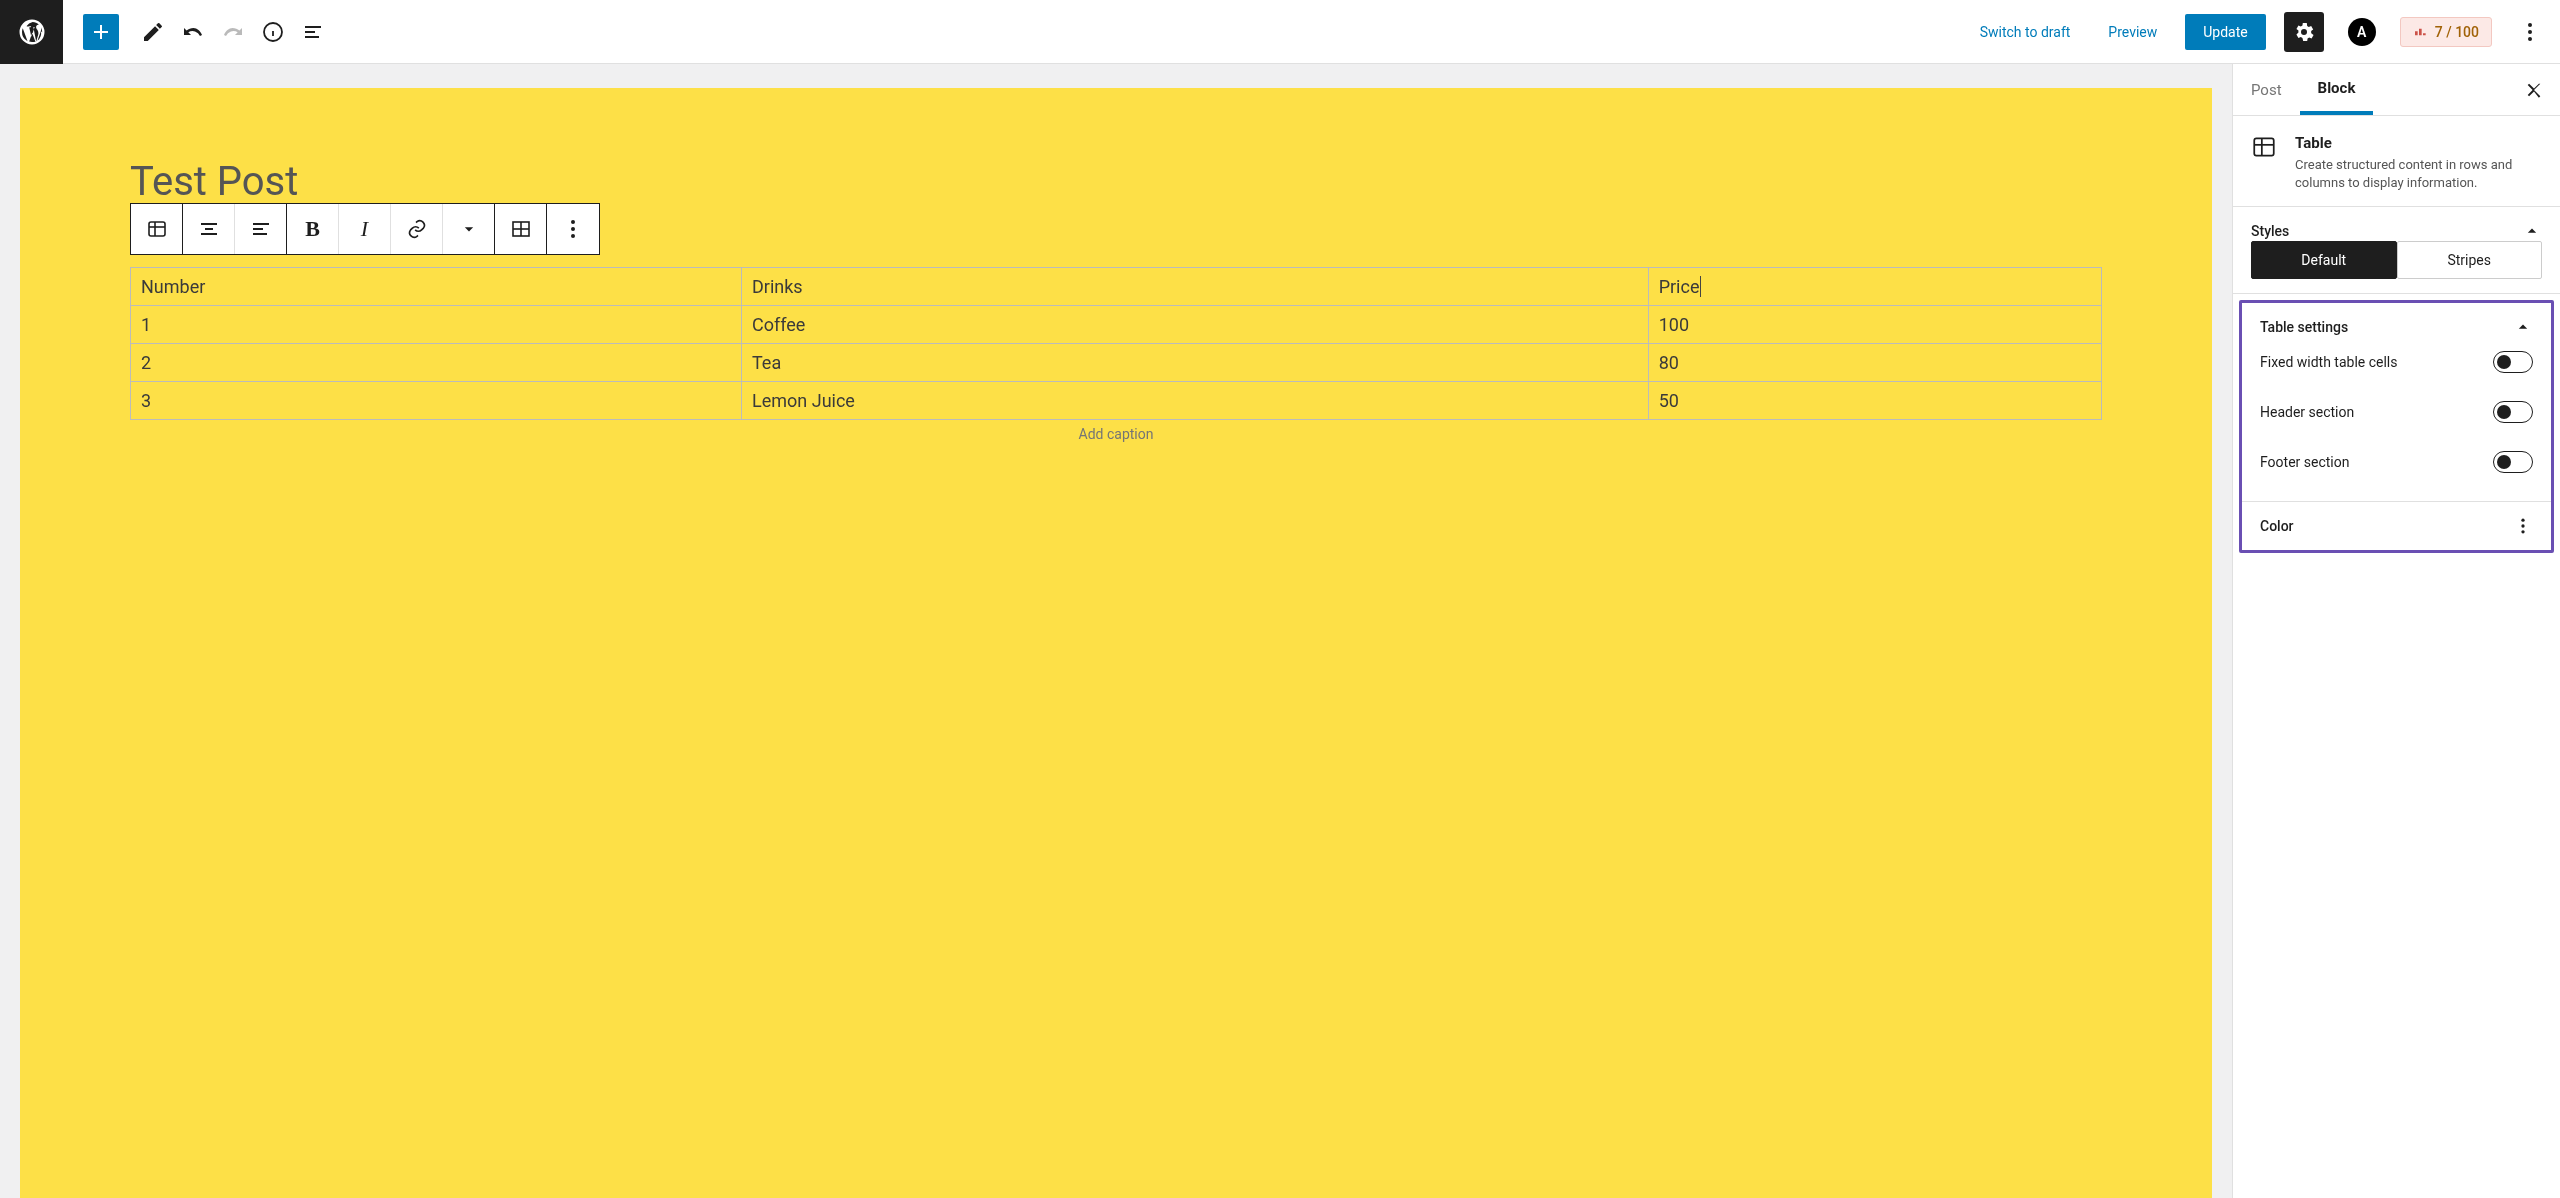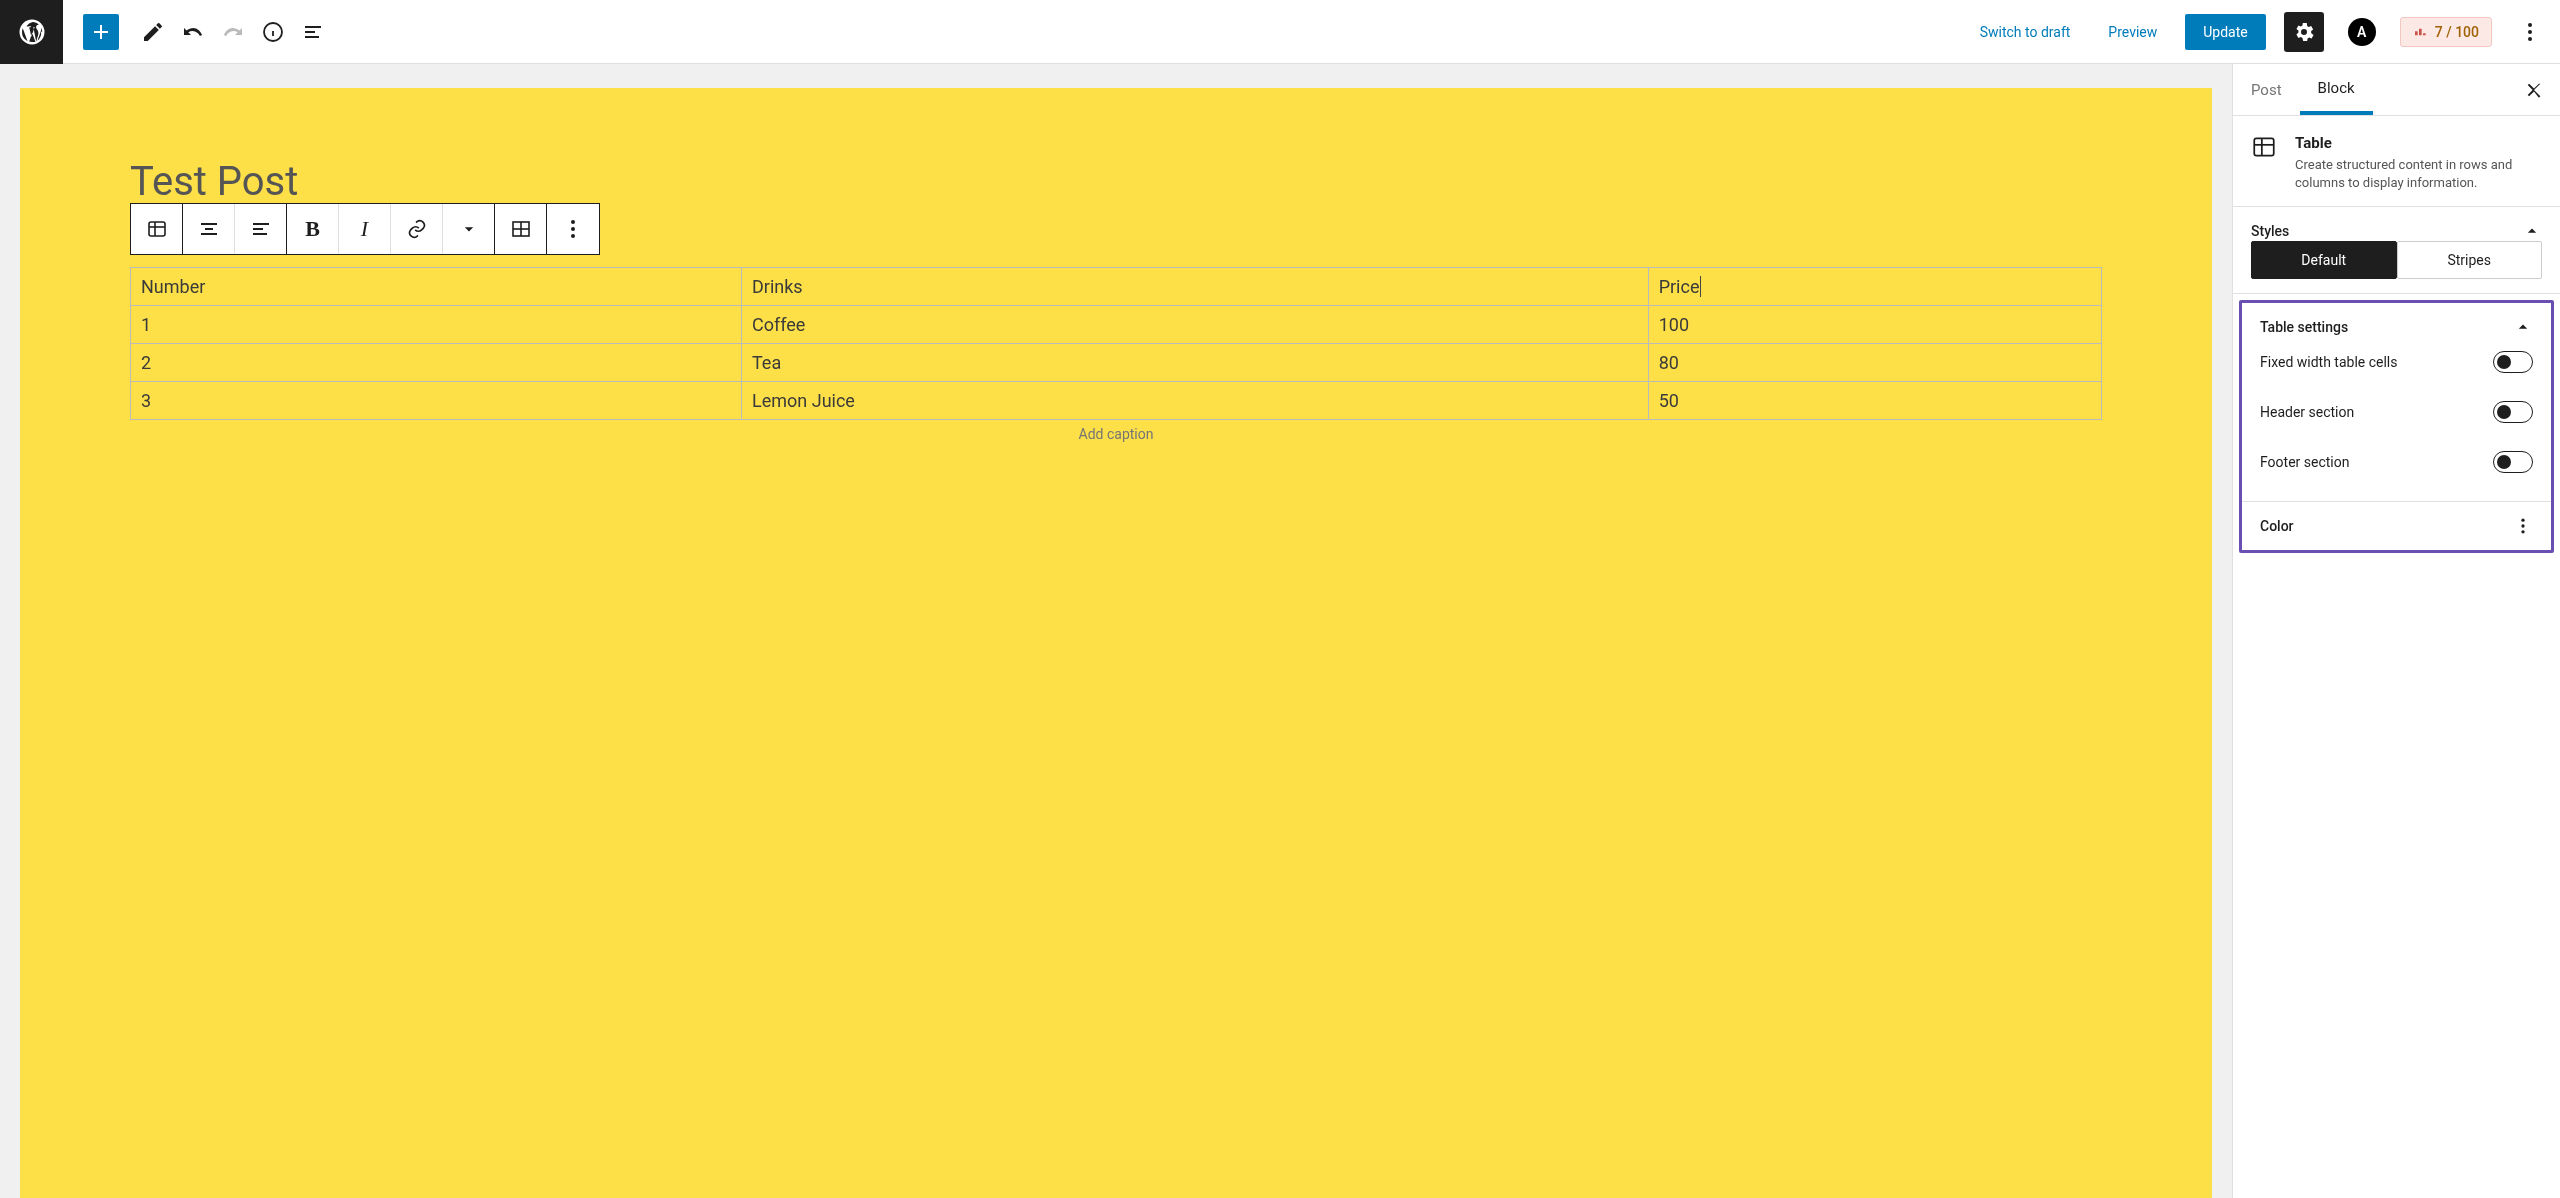--- a/index.html
+++ b/index.html
@@ -126,21 +126,21 @@
     height:52px;
   }
   .tab {
     padding: 0 18px;
     height:100%;
     display:flex; align-items:center;
     font-size:15px; color:#757575;
     cursor:pointer;
   }
   .tab.active {
-    color:#1e1e1e; font-weight:400;
+    color:#1e1e1e; font-weight:700;
     border-bottom: 4px solid #007cba;
   }
   .tabs .close {
     margin-left:auto; width:52px;
     display:flex; align-items:center; justify-content:center;
     cursor:pointer;
   }
   .block-head {
     display:flex; gap:18px; padding:18px 18px 14px 18px;
     border-bottom:1px solid #e0e0e0;

